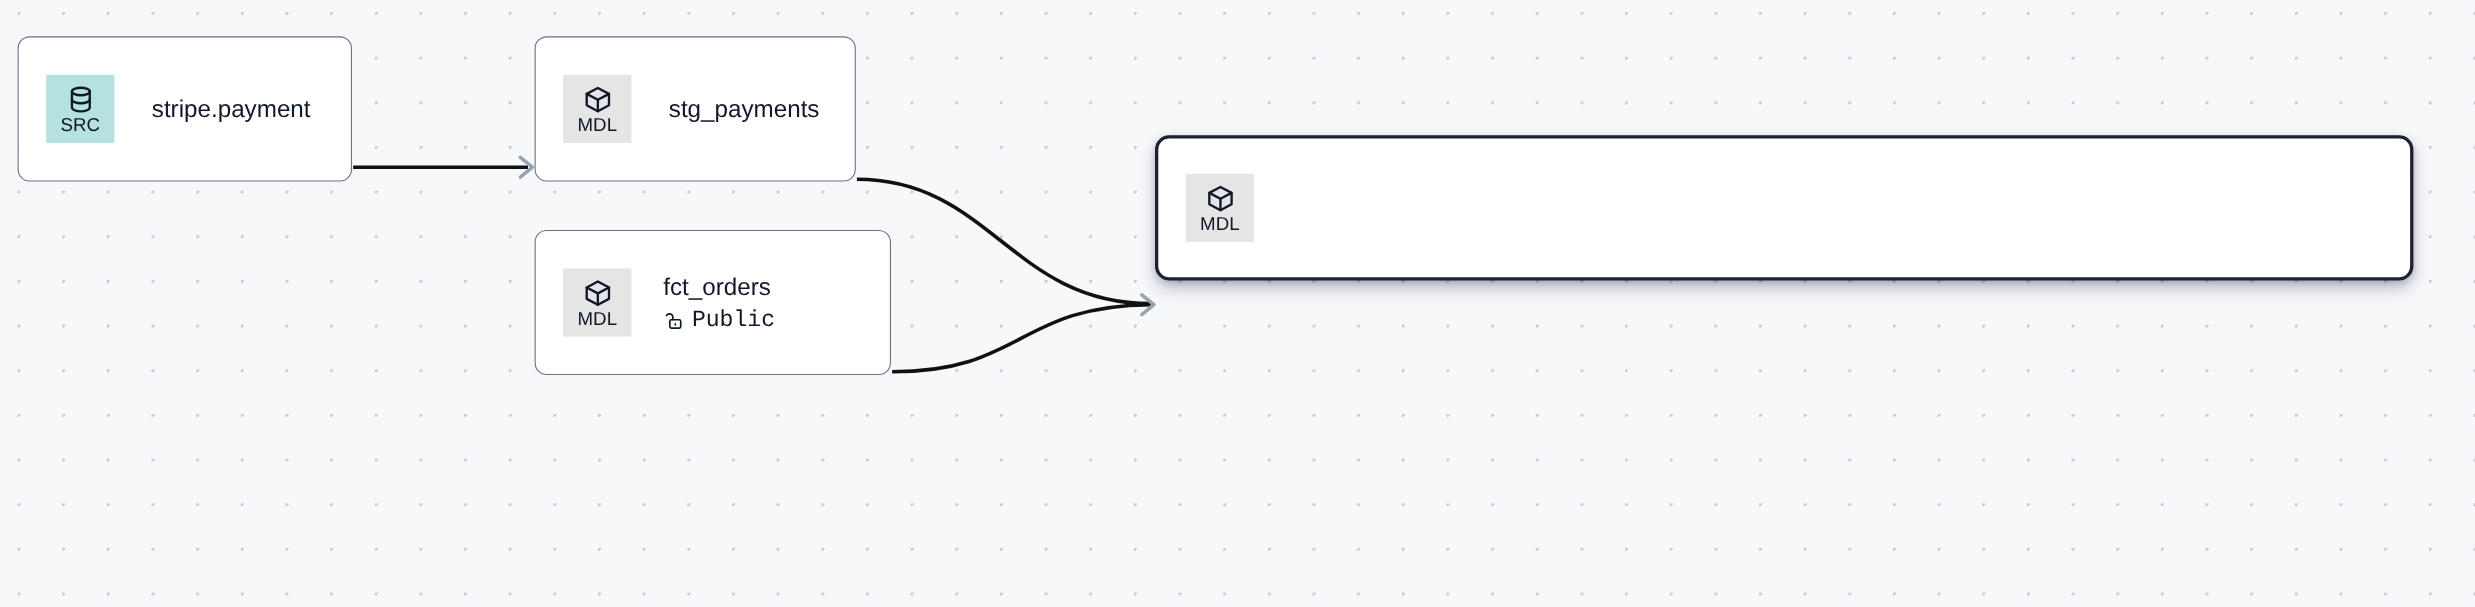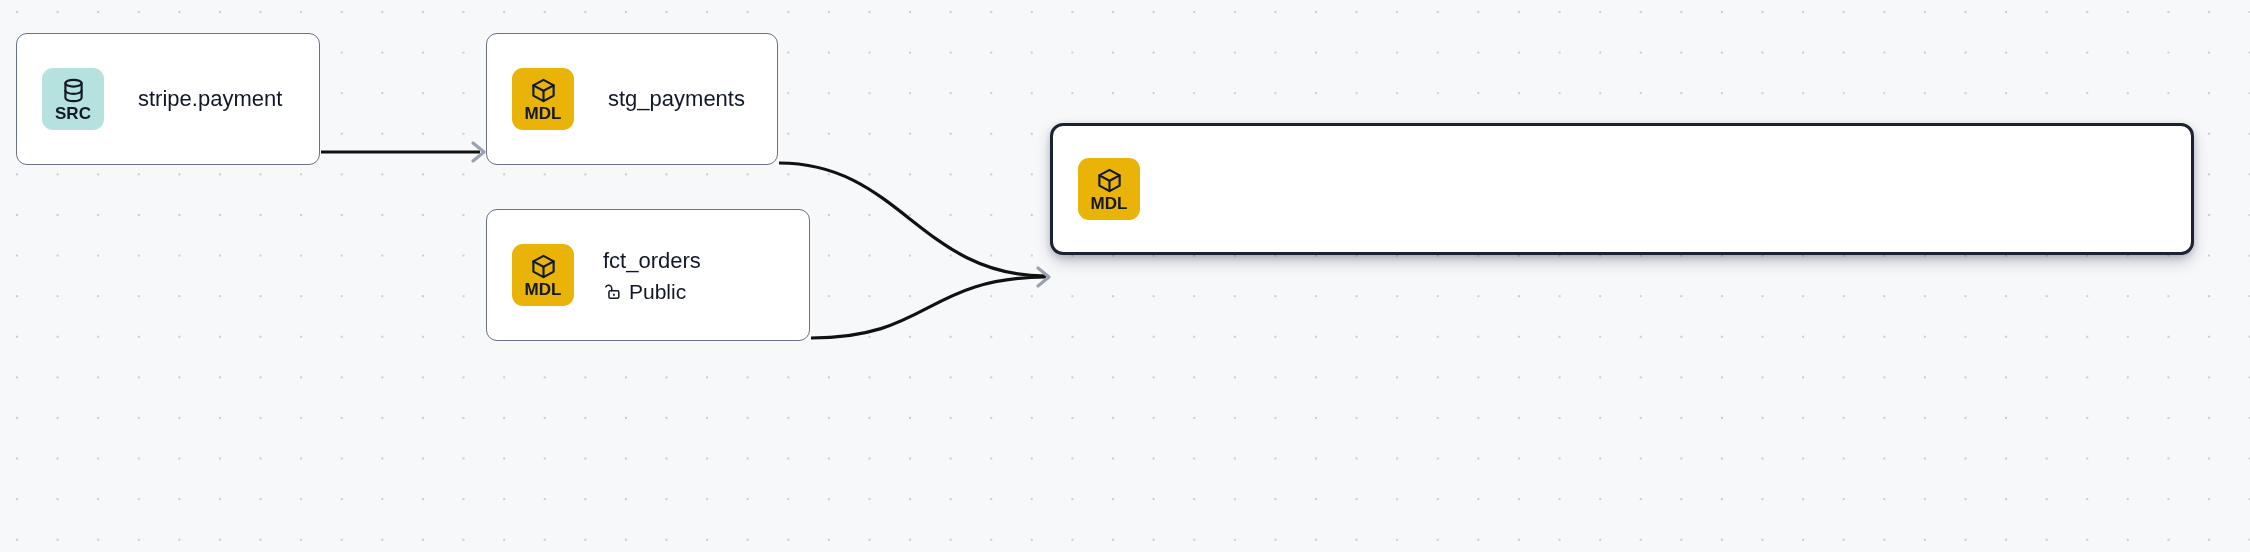--- a/index.html
+++ b/index.html
@@ -49,30 +49,29 @@
     border-radius: 13px;
     box-shadow: 0 7px 16px -2px rgba(30, 38, 58, 0.30),
                 0 2px 6px rgba(30, 38, 58, 0.16);
     z-index: 4;
   }
 
   .badge {
     flex: 0 0 auto;
     width: 62px;
     height: 62px;
-    border-radius: 11px;
+    border-radius: 0;
     display: flex;
     flex-direction: column;
     align-items: center;
     justify-content: center;
     gap: 1px;
-    font-weight: bold;
   }
   .badge.src { background: #b5e1de; }
-  .badge.mdl { background: #eab308; }
+  .badge.mdl { background: #e5e5e5; }
 
   .badge svg { display: block; }
 
   .badge-label {
     font-size: 17px;
     line-height: 17px;
     color: #111827;
     letter-spacing: 0.1px;
     font-family: "Liberation Sans", sans-serif;
   }
@@ -93,20 +92,21 @@
 
   .node-sub {
     display: flex;
     align-items: center;
     gap: 7px;
     font-size: 21px;
     line-height: 25px;
     color: #111827;
     margin-top: 3px;
     white-space: nowrap;
+    font-family: Liberation Mono, monospace;
   }
   .node-sub svg { display: block; flex: 0 0 auto; }
 
   
   #node-src      { left: 16px;   top: 33px;  width: 304px; height: 132px; padding-left: 25px; gap: 34px; }
   #node-stg      { left: 486px;  top: 33px;  width: 292px; height: 132px; padding-left: 25px; gap: 34px; }
   #node-fct      { left: 486px;  top: 209px; width: 324px; height: 132px; padding-left: 25px; gap: 29px; }
   #node-agg      { left: 1050px; top: 123px; width: 1144px;height: 132px; padding-left: 25px; gap: 33px; }
 </style>
 </head>

